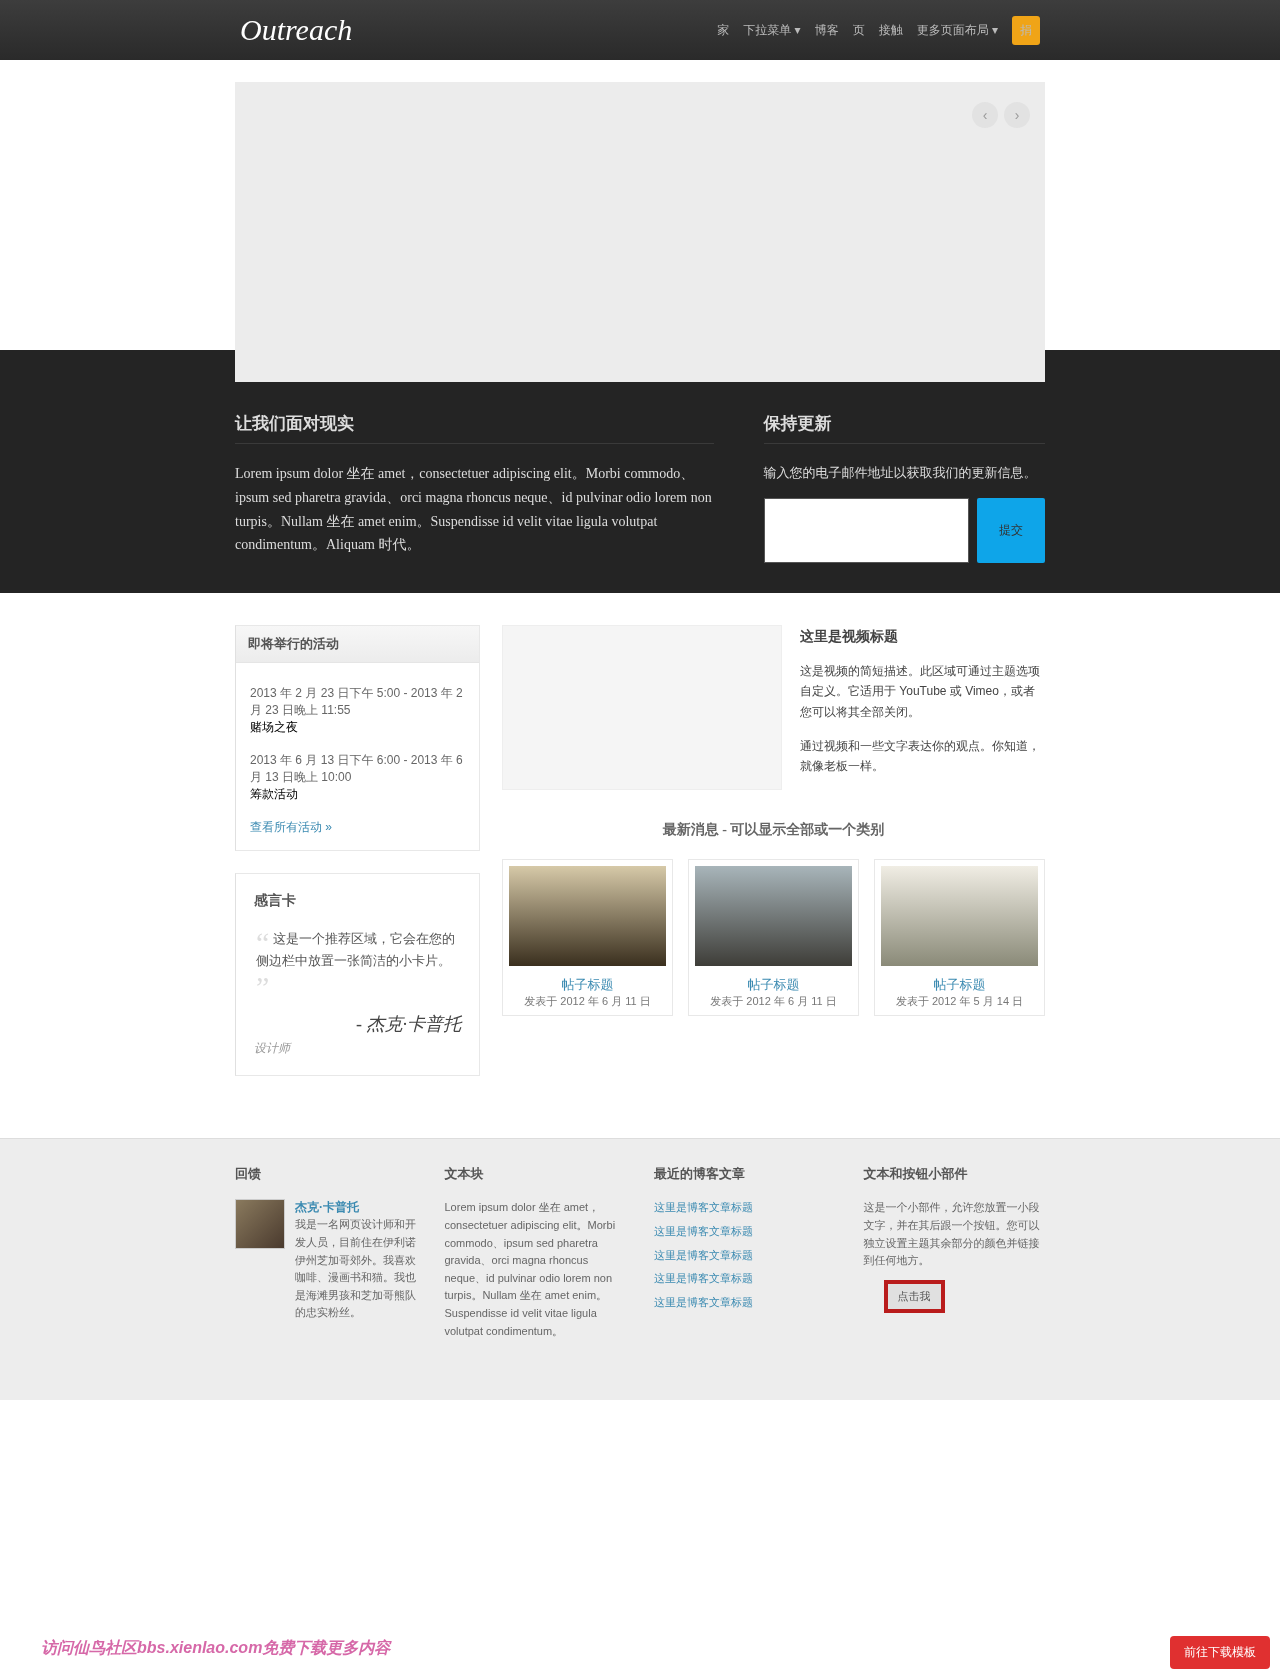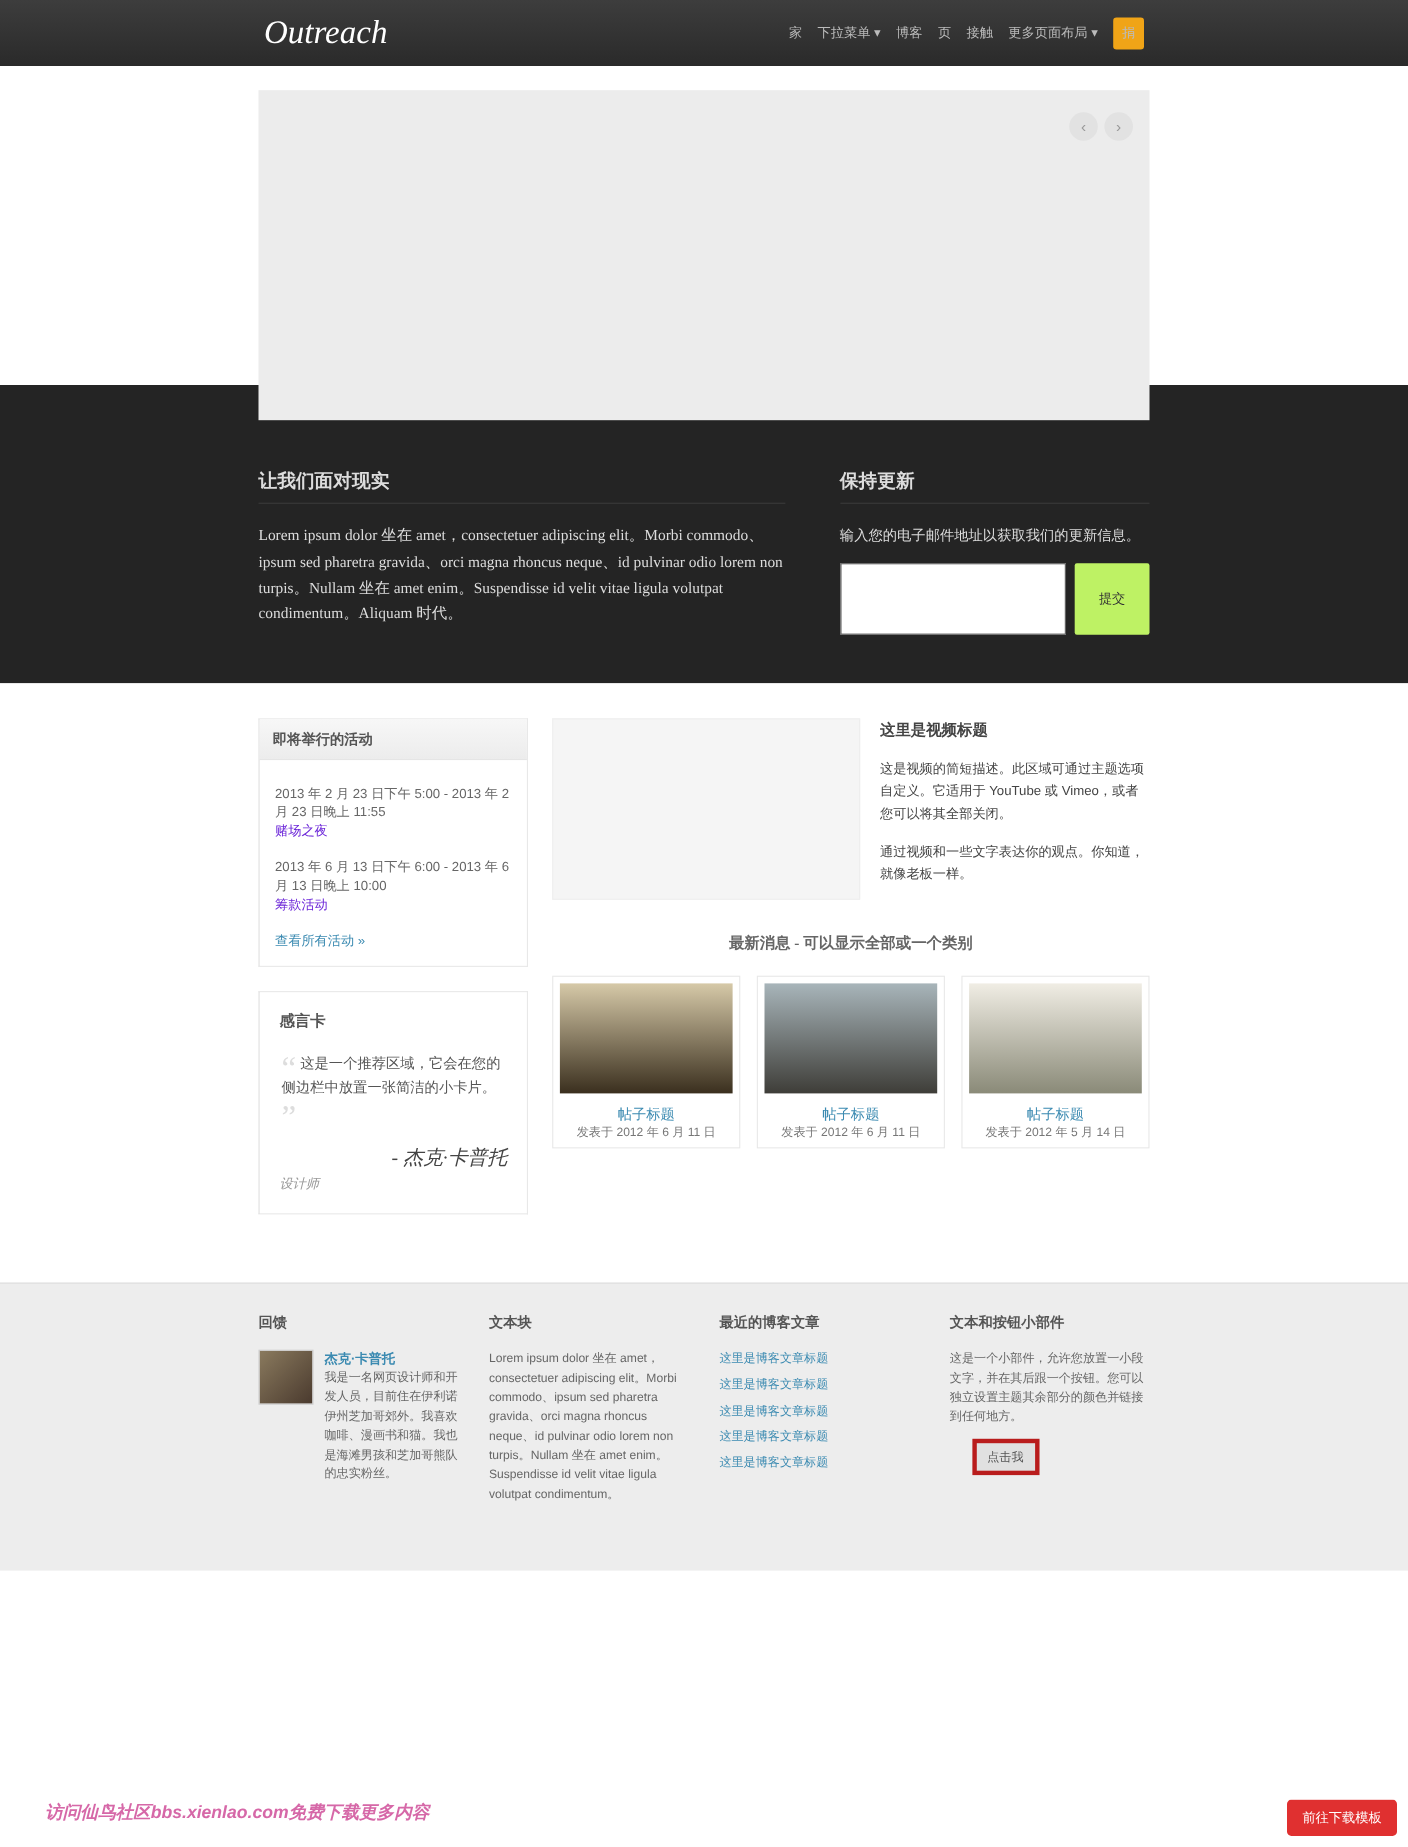--- a/index.html
+++ b/index.html
@@ -8,37 +8,37 @@
 .header{background:linear-gradient(to bottom,#3d3d3d,#2a2a2a);height:60px;}
 .header-inner{max-width:810px;margin:0 auto;display:flex;align-items:center;justify-content:space-between;padding:0 5px;height:100%;}
 .logo{font-family:'Brush Script MT',cursive;font-size:30px;color:#fff;font-style:italic;}
 .nav{display:flex;align-items:center;gap:14px;font-size:12px;}
 .nav a{color:#bbb;}
 .donate-btn{background:#f0a417;color:#fff;padding:6px 8px;border-radius:3px;font-size:12px;}
 .slider{max-width:810px;margin:22px auto 0;background:#ececec;height:300px;position:relative;}
 .slider-ctrl{position:absolute;top:20px;right:15px;display:flex;gap:6px;}
 .ctrl-btn{width:26px;height:26px;border-radius:50%;background:#e2e2e2;display:flex;align-items:center;justify-content:center;color:#999;font-size:14px;cursor:pointer;}
 .dark-section{background:#242424;padding:30px 0;margin-top:-32px;padding-top:62px;}
-.dark-inner{max-width:810px;margin:14px auto;display:flex;gap:50px;color:#ddd;}
+.dark-inner{max-width:810px;margin:0 auto;display:flex;gap:50px;color:#ddd;}
 .dark-left{flex:1.7;}
 .dark-right{flex:1;}
 .dark-h{font-size:17px;color:#ddd;font-family:Georgia,serif;padding-bottom:8px;border-bottom:1px solid #3a3a3a;margin-bottom:18px;}
 .dark-p{font-family:Georgia,serif;font-size:14px;line-height:1.7;}
 .dark-right p{font-size:13px;line-height:1.7;margin-bottom:14px;}
 .sub-row{display:flex;gap:8px;}
 .sub-row input{flex:1;padding:6px;border:1px solid #555;background:#fff;}
-.sub-btn{background:#bef264;border:none;color:#333;padding:24px 22px;cursor:pointer;font-size:12px;border-radius:2px;}
+.sub-btn{background:#0ea5e9;border:none;color:#333;padding:24px 22px;cursor:pointer;font-size:12px;border-radius:2px;}
 .content{max-width:810px;margin:32px auto 40px;display:flex;gap:22px;}
 .sidebar{width:245px;}
 .main{flex:1;}
 .widget{background:#fff;border:1px solid #e8e8e8;border-left:1px solid #e0e0e0;margin-bottom:22px;}
 .widget-h{background:linear-gradient(to bottom,#f7f7f7,#ececec);padding:9px 12px;font-size:13px;color:#555;font-weight:bold;border-bottom:1px solid #e5e5e5;}
 .widget-body{padding:14px;}
 .event{padding:8px 0;font-size:12px;color:#666;}
-.event-link{color:#6d28d9;font-size:12px;}
+.event-link{color:#000000;font-size:12px;}
 .allevents{color:#3b8ab1;font-size:12px;display:block;margin-top:8px;}
 .tcard{padding:18px;}
 .tcard-h{font-size:14px;color:#555;margin-bottom:18px;}
 .tquote{position:relative;color:#555;font-size:13px;line-height:1.7;padding:0 2px;}
 .qmark{font-family:Georgia,serif;font-size:30px;color:#ddd;line-height:0;position:relative;top:10px;}
 .tcite{text-align:right;font-style:italic;font-size:18px;color:#444;margin-top:18px;font-family:Georgia,serif;}
 .trole{text-align:left;font-style:italic;font-size:12px;color:#999;margin-top:4px;}
 .video-row{display:flex;gap:18px;margin-bottom:30px;}
 .video-box{width:280px;height:165px;background:#f5f5f5;border:1px solid #eee;}
 .video-txt{flex:1;font-size:12px;color:#444;line-height:1.7;}

